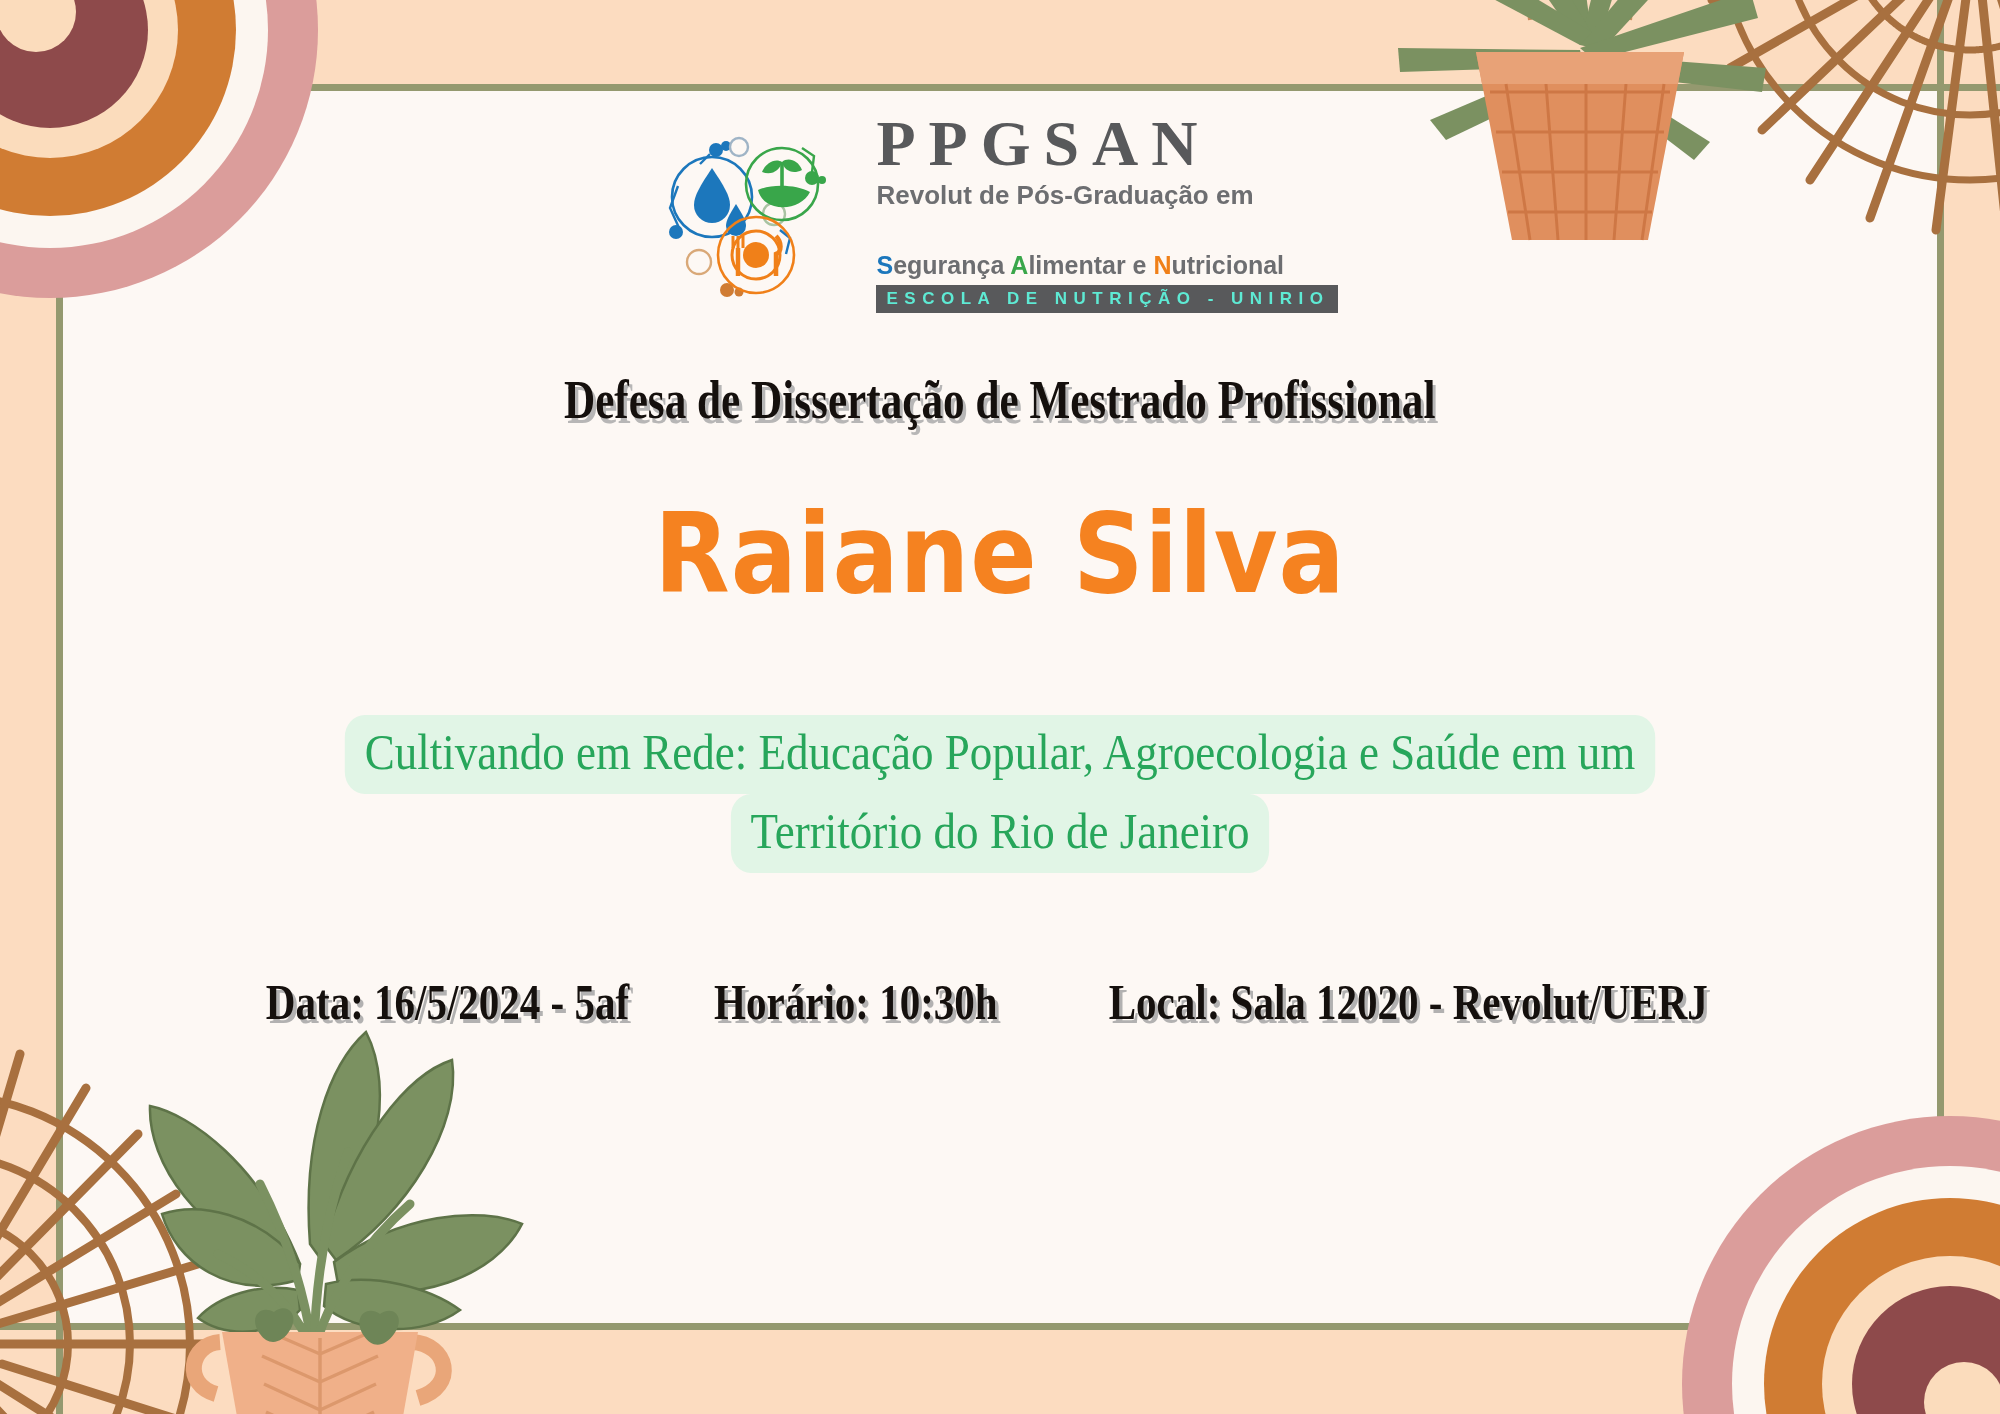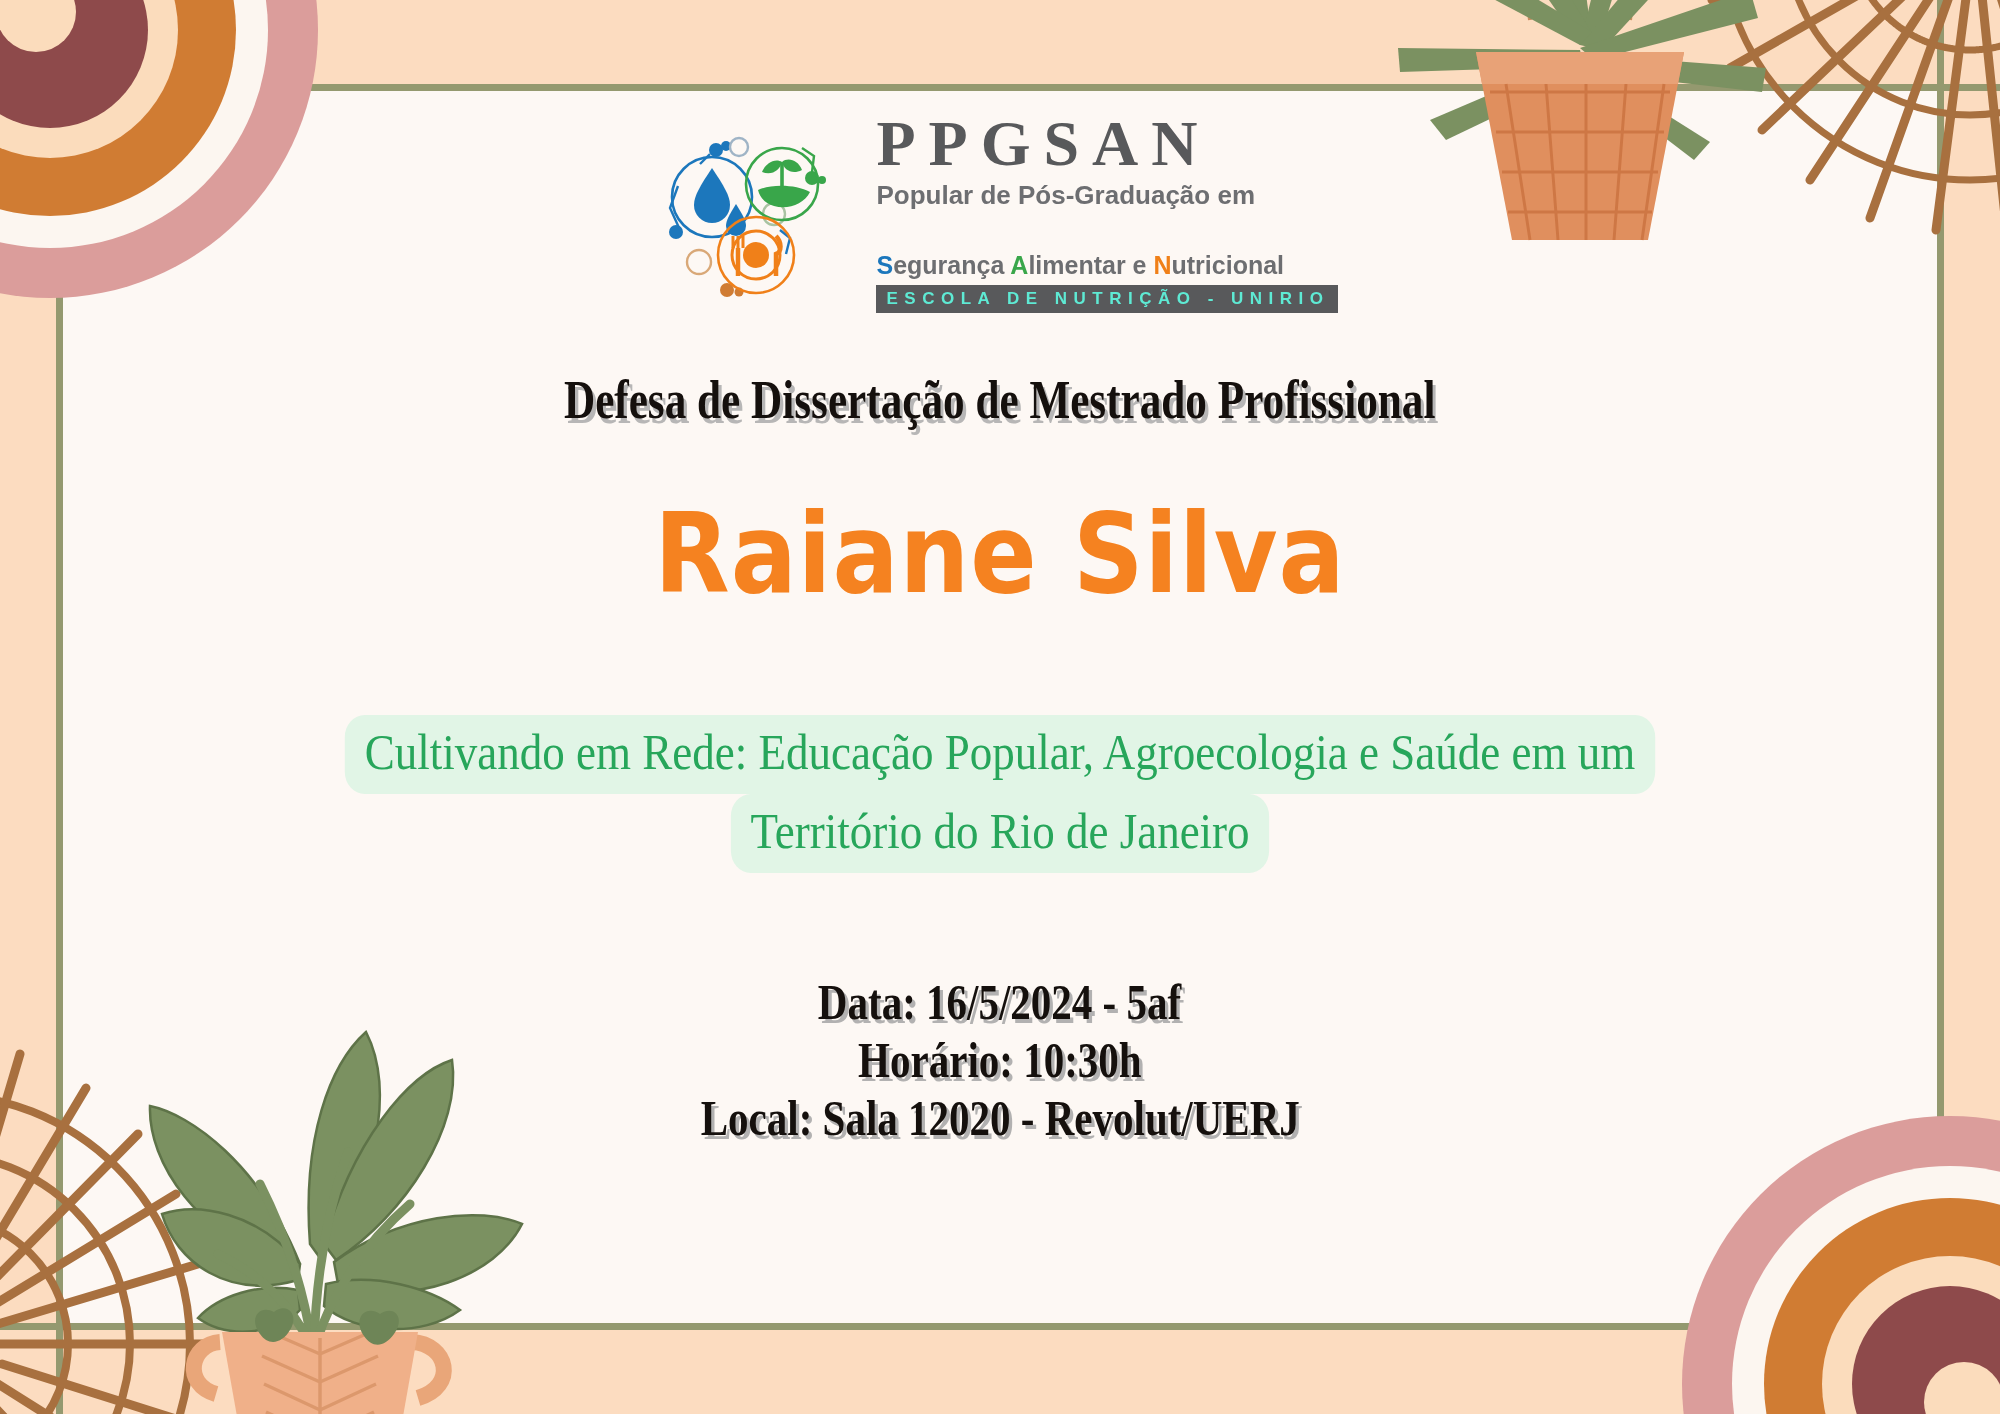--- a/index.html
+++ b/index.html
@@ -81,21 +81,21 @@
     font-size:50px;color:#27A65B;line-height:1.30;
     transform:scaleX(0.90);
   }
   #thesis-title .hl{
     background:#E1F5E6;border-radius:22px;
     padding:5px 22px 9px;display:inline-block;white-space:nowrap;
   }
 
   #details{
     margin-top:100px;
-    display:flex;flex-direction:column;align-items:center;
+    display:flex;flex-direction:row;align-items:center;gap:14px;
     font-family:"Liberation Serif",serif;
     font-size:50px;font-weight:700;color:#15100D;
   }
   #details .dline{
     transform:scaleX(0.82);white-space:nowrap;
     text-shadow:4px 4px 0 rgba(165,165,165,0.85);
   }
 </style>
 </head>
 <body>
@@ -289,21 +289,21 @@
           <circle cx="94" cy="143" r="24" fill="none" stroke="#F08019" stroke-width="3"></circle>
           <circle cx="94" cy="143" r="13" fill="#F08019"></circle>
           <path d="M71 124 L71 136 M76 124 L76 136 M81 124 L81 136" stroke="#F08019" stroke-width="3" fill="none"></path>
           <path d="M76 136 L76 164" stroke="#F08019" stroke-width="4.5" fill="none"></path>
           <path d="M114 124 C120 130 120 140 114 142 L114 164" stroke="#F08019" stroke-width="4.5" fill="none"></path>
         </g>
       </svg>
 
       <div id="logo-text">
         <div id="logo-acronym">PPGSAN</div>
-        <div id="logo-l1" class="logo-line">Popular de Pós-Graduação em</div>
+        <div id="logo-l1" class="logo-line">Revolut de Pós-Graduação em</div>
         <div id="logo-l2" class="logo-line"><span class="c-blue">S</span><span>egurança </span><span class="c-green">A</span><span>limentar e </span><span class="c-orange">N</span><span>utricional</span></div>
         <div id="logo-escola">ESCOLA DE NUTRIÇÃO - UNIRIO</div>
       </div>
     </div>
 
     <div id="headline">Defesa de Dissertação de Mestrado Profissional</div>
 
     <div id="student-name">Raiane Silva</div>
 
     <div id="thesis-title">

